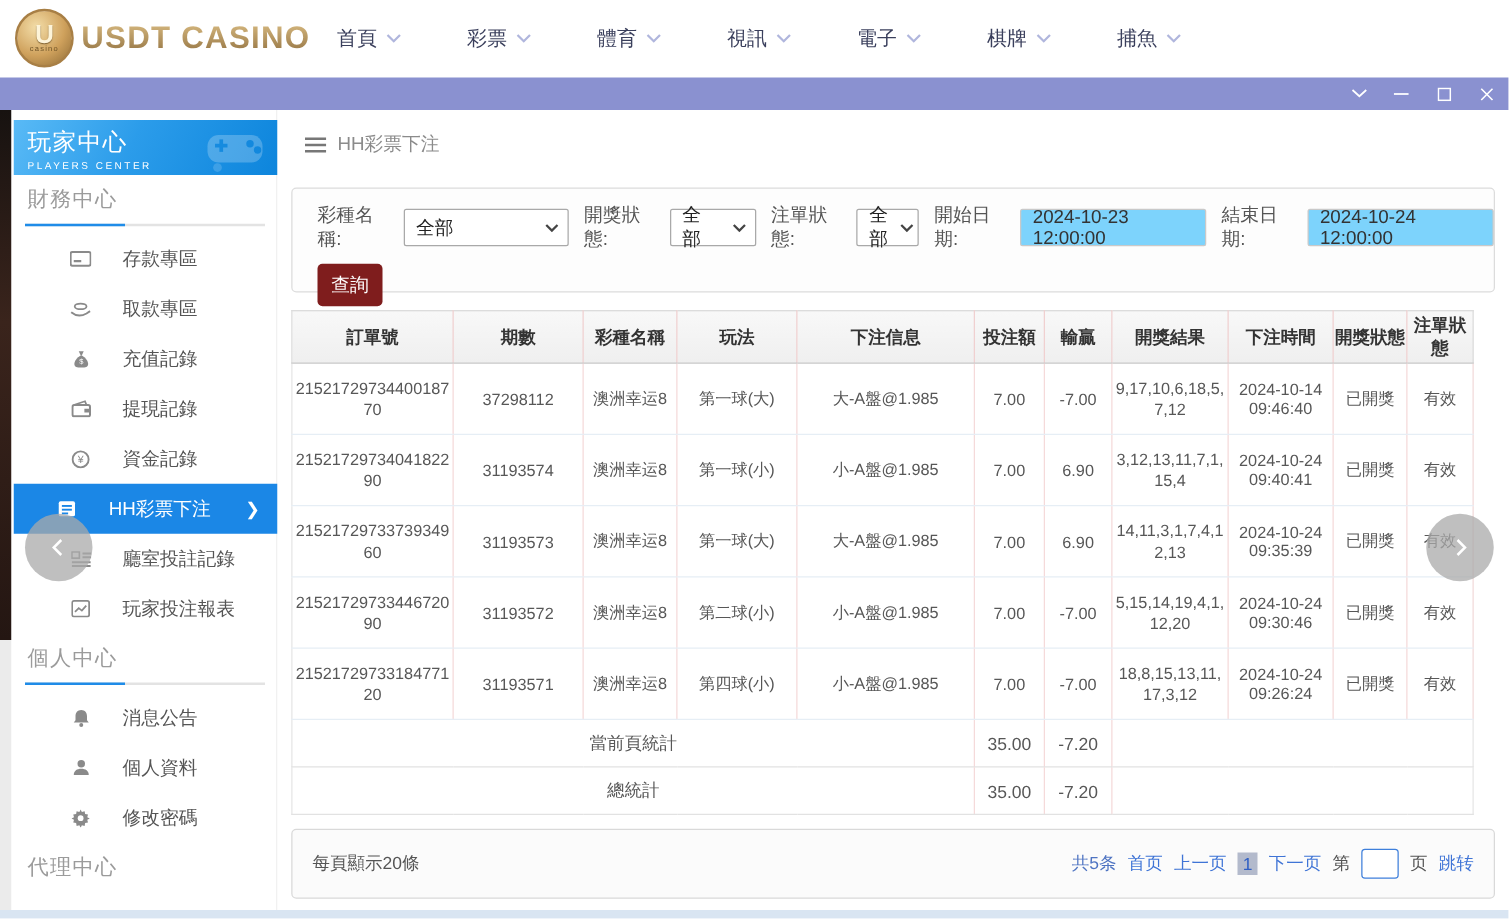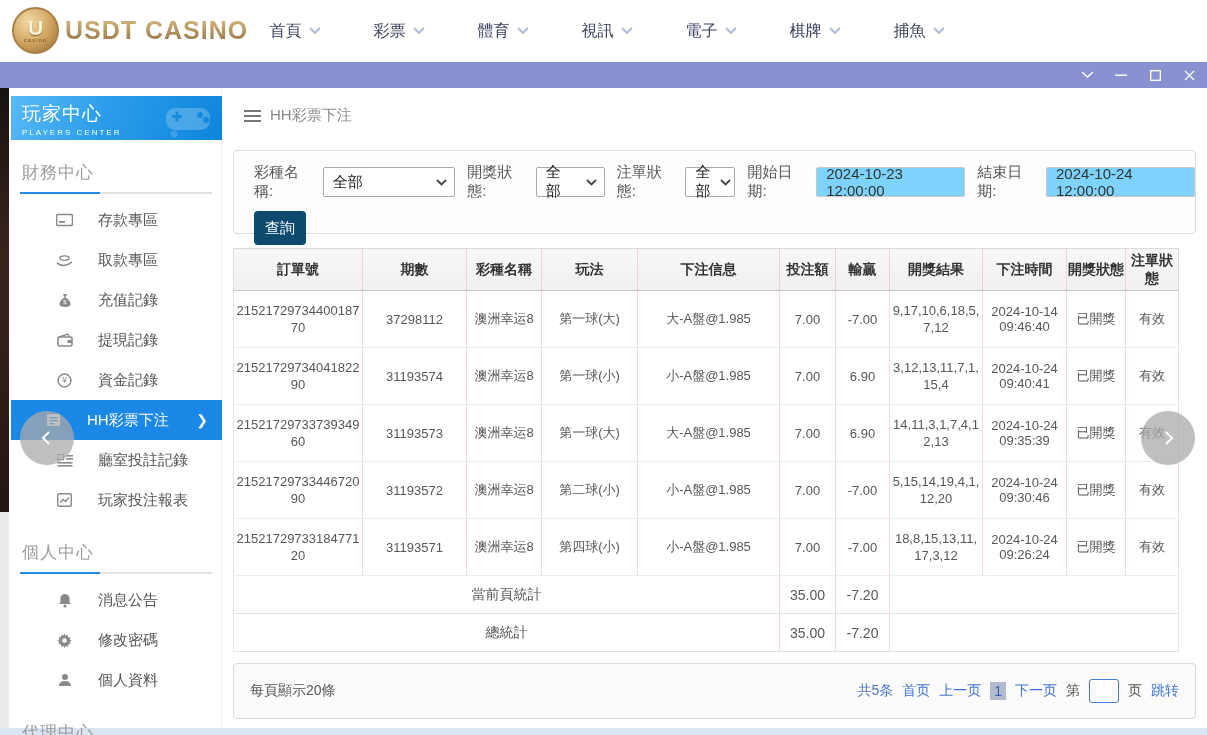--- a/index.html
+++ b/index.html
@@ -27,21 +27,21 @@
   .bg-dark { position:absolute; left:0; top:88px; width:9px; height:424px; background:linear-gradient(#171210,#3a241c 40%,#241612); }
   .bg-light { position:absolute; left:0; top:512px; width:9px; height:216px; background:#ebebeb; }
   .bottom-strip { position:absolute; left:0; top:728px; width:1207px; height:7px; background:#d9e5f2; }
 
   
   .sidebar { position:absolute; left:10px; top:88px; width:212px; height:640px; background:#fff; border-right:1px solid #ededed; }
   .sb-header { position:relative; margin:8px 0 0 1px; width:211px; height:44px; background:linear-gradient(115deg,#59baf6 0%,#2b9cea 45%,#0d85dc 100%); color:#fff; padding:5px 0 0 11px; overflow:hidden; }
   .sb-title { font-size:19px; letter-spacing:1px; }
   .sb-sub { font-size:8px; letter-spacing:2px; margin-top:1px; }
   .sb-pad { position:absolute; right:8px; top:4px; opacity:.45; }
-  .sb-section { margin:21px 0 0 0; padding:0 10px; }
+  .sb-section { margin:8px 0 0 0; padding:0 10px; }
   .sb-section-title { font-size:17px; color:#9b9b9b; letter-spacing:1px; padding-left:2px; }
   .sb-rule { margin-top:8px; height:2px; background:#e3e3e3; position:relative; width:192px; }
   .sb-rule::before { content:""; position:absolute; left:0; top:0; height:2px; width:80px; background:#1f8ce8; }
   .sb-item { height:40px; display:flex; align-items:center; padding-left:46px; gap:25px; color:#555; font-size:15px; cursor:pointer; }
   .sb-item .sb-ico { width:17px; height:17px; color:#8a8a8a; display:flex; align-items:center; justify-content:center; }
   .sb-item.active { background:#1b87e6; color:#fff; margin-left:1px; width:211px; padding-left:34px; position:relative; }
   .sb-item.active .sb-ico { color:#fff; }
   .sb-item.active .sb-arrow { position:absolute; right:14px; color:#fff; font-size:14px; }
 
   .circle-btn { position:absolute; width:54px; height:54px; border-radius:50%; background:rgba(170,170,170,.75); color:#fff; display:flex; align-items:center; justify-content:center; cursor:pointer; z-index:30; }
@@ -55,21 +55,21 @@
 
   .filter-panel { position:absolute; left:11px; top:62px; width:963px; height:84px; background:#fdfdfd; border:1px solid #dcdcdc; border-radius:4px; padding:12px 0 0 20px; }
   .filter-row { display:flex; align-items:center; gap:6px; font-size:15px; color:#555; }
   .flabel { margin-left:6px; }
   .fselect { height:30px; background:#fff; border:1px solid #a9a9a9; border-radius:2px; display:flex; align-items:center; justify-content:space-between; padding:0 7px 0 9px; color:#222; cursor:pointer; }
   .fselect .sel-caret { margin-left:10px; color:#444; display:flex; }
   .sel-lottery { width:135px; }
   .sel-draw { width:70px; }
   .sel-order { width:50px; }
   .fdate { height:30px; width:152px; background:#7dd3fc; border:1px solid #c9c9c9; border-radius:2px; display:flex; align-items:center; padding:0 9px; color:#333; cursor:text; }
-  .search-btn { margin-top:10px; width:52px; height:34px; background:#0c4a6e; color:#fff; border:none; border-radius:4px; font-size:15px; cursor:pointer; font-family:inherit; }
+  .search-btn { margin-top:10px; width:52px; height:34px; background:#7f1d1d; color:#fff; border:none; border-radius:4px; font-size:15px; cursor:pointer; font-family:inherit; }
 
   
   table.grid { position:absolute; left:11px; top:160px; width:945px; border-collapse:collapse; table-layout:fixed; }
   table.grid th { height:42px; background:linear-gradient(#f8f8f8,#efefef); border-top:1px solid #dcdcdc; border-bottom:1px solid #c9c9c9; border-left:1px solid #f0d0d0; border-right:1px solid #f0d0d0; font-size:14px; color:#333; font-weight:bold; }
   table.grid th:first-child { border-left:1px solid #dcdcdc; }
   table.grid th:last-child { border-right:1px solid #dcdcdc; }
   table.grid td { height:57px; text-align:center; vertical-align:middle; font-size:13px; color:#575757; border-left:1px solid #f5dada; border-right:1px solid #f5dada; border-bottom:1px solid #e6eef5; padding:2px; }
   table.grid td:first-child { border-left:1px solid #e6e6e6; }
   table.grid td:last-child { border-right:1px solid #f2dada; }
   td.brk { word-break:break-all; line-height:17px; }
@@ -299,35 +299,35 @@
             <span class="sb-ico">
               <svg width="14" height="15" viewBox="0 0 14 15">
                 <path d="M7 1 c-3 0 -4.6 2.2 -4.6 5 v3.2 L1 11 h12 l-1.4 -1.8 V6 c0 -2.8 -1.6 -5 -4.6 -5 z" fill="currentColor"></path>
                 <circle cx="7" cy="13" r="1.6" fill="currentColor"></circle>
               </svg>
             </span>
             <span>消息公告</span>
           </div>
           <div class="sb-item">
             <span class="sb-ico">
+              <svg width="14" height="14" viewBox="0 0 14 14">
+                <circle cx="7" cy="4" r="3" fill="currentColor"></circle>
+                <path d="M1 13 c0 -3.4 2.6 -5 6 -5 s6 1.6 6 5 z" fill="currentColor"></path>
+              </svg>
+            </span>
+            <span>個人資料</span>
+          </div>
+          <div class="sb-item">
+            <span class="sb-ico">
               <svg width="15" height="15" viewBox="0 0 15 15">
                 <path d="M7.5 0.5 l1 2 2.2-.6 .4 2.3 2.3.4 -.6 2.2 2 1 -2 1 .6 2.2 -2.3.4 -.4 2.3 -2.2 -.6 -1 2 -1 -2 -2.2.6 -.4 -2.3 -2.3 -.4 .6 -2.2 -2 -1 2 -1 -.6 -2.2 2.3 -.4 .4 -2.3 2.2.6 z" fill="currentColor"></path>
                 <circle cx="7.5" cy="7.5" r="2.3" fill="#fff"></circle>
               </svg>
             </span>
             <span>修改密碼</span>
-          </div>
-          <div class="sb-item">
-            <span class="sb-ico">
-              <svg width="14" height="14" viewBox="0 0 14 14">
-                <circle cx="7" cy="4" r="3" fill="currentColor"></circle>
-                <path d="M1 13 c0 -3.4 2.6 -5 6 -5 s6 1.6 6 5 z" fill="currentColor"></path>
-              </svg>
-            </span>
-            <span>個人資料</span>
           </div>
         </div>
         <div class="sb-section">
           <div class="sb-section-title">代理中心</div>
         </div>
         <div style="margin-top: 6px;"></div>
       </div>
   </div>
 
   <div class="circle-btn circle-left">

